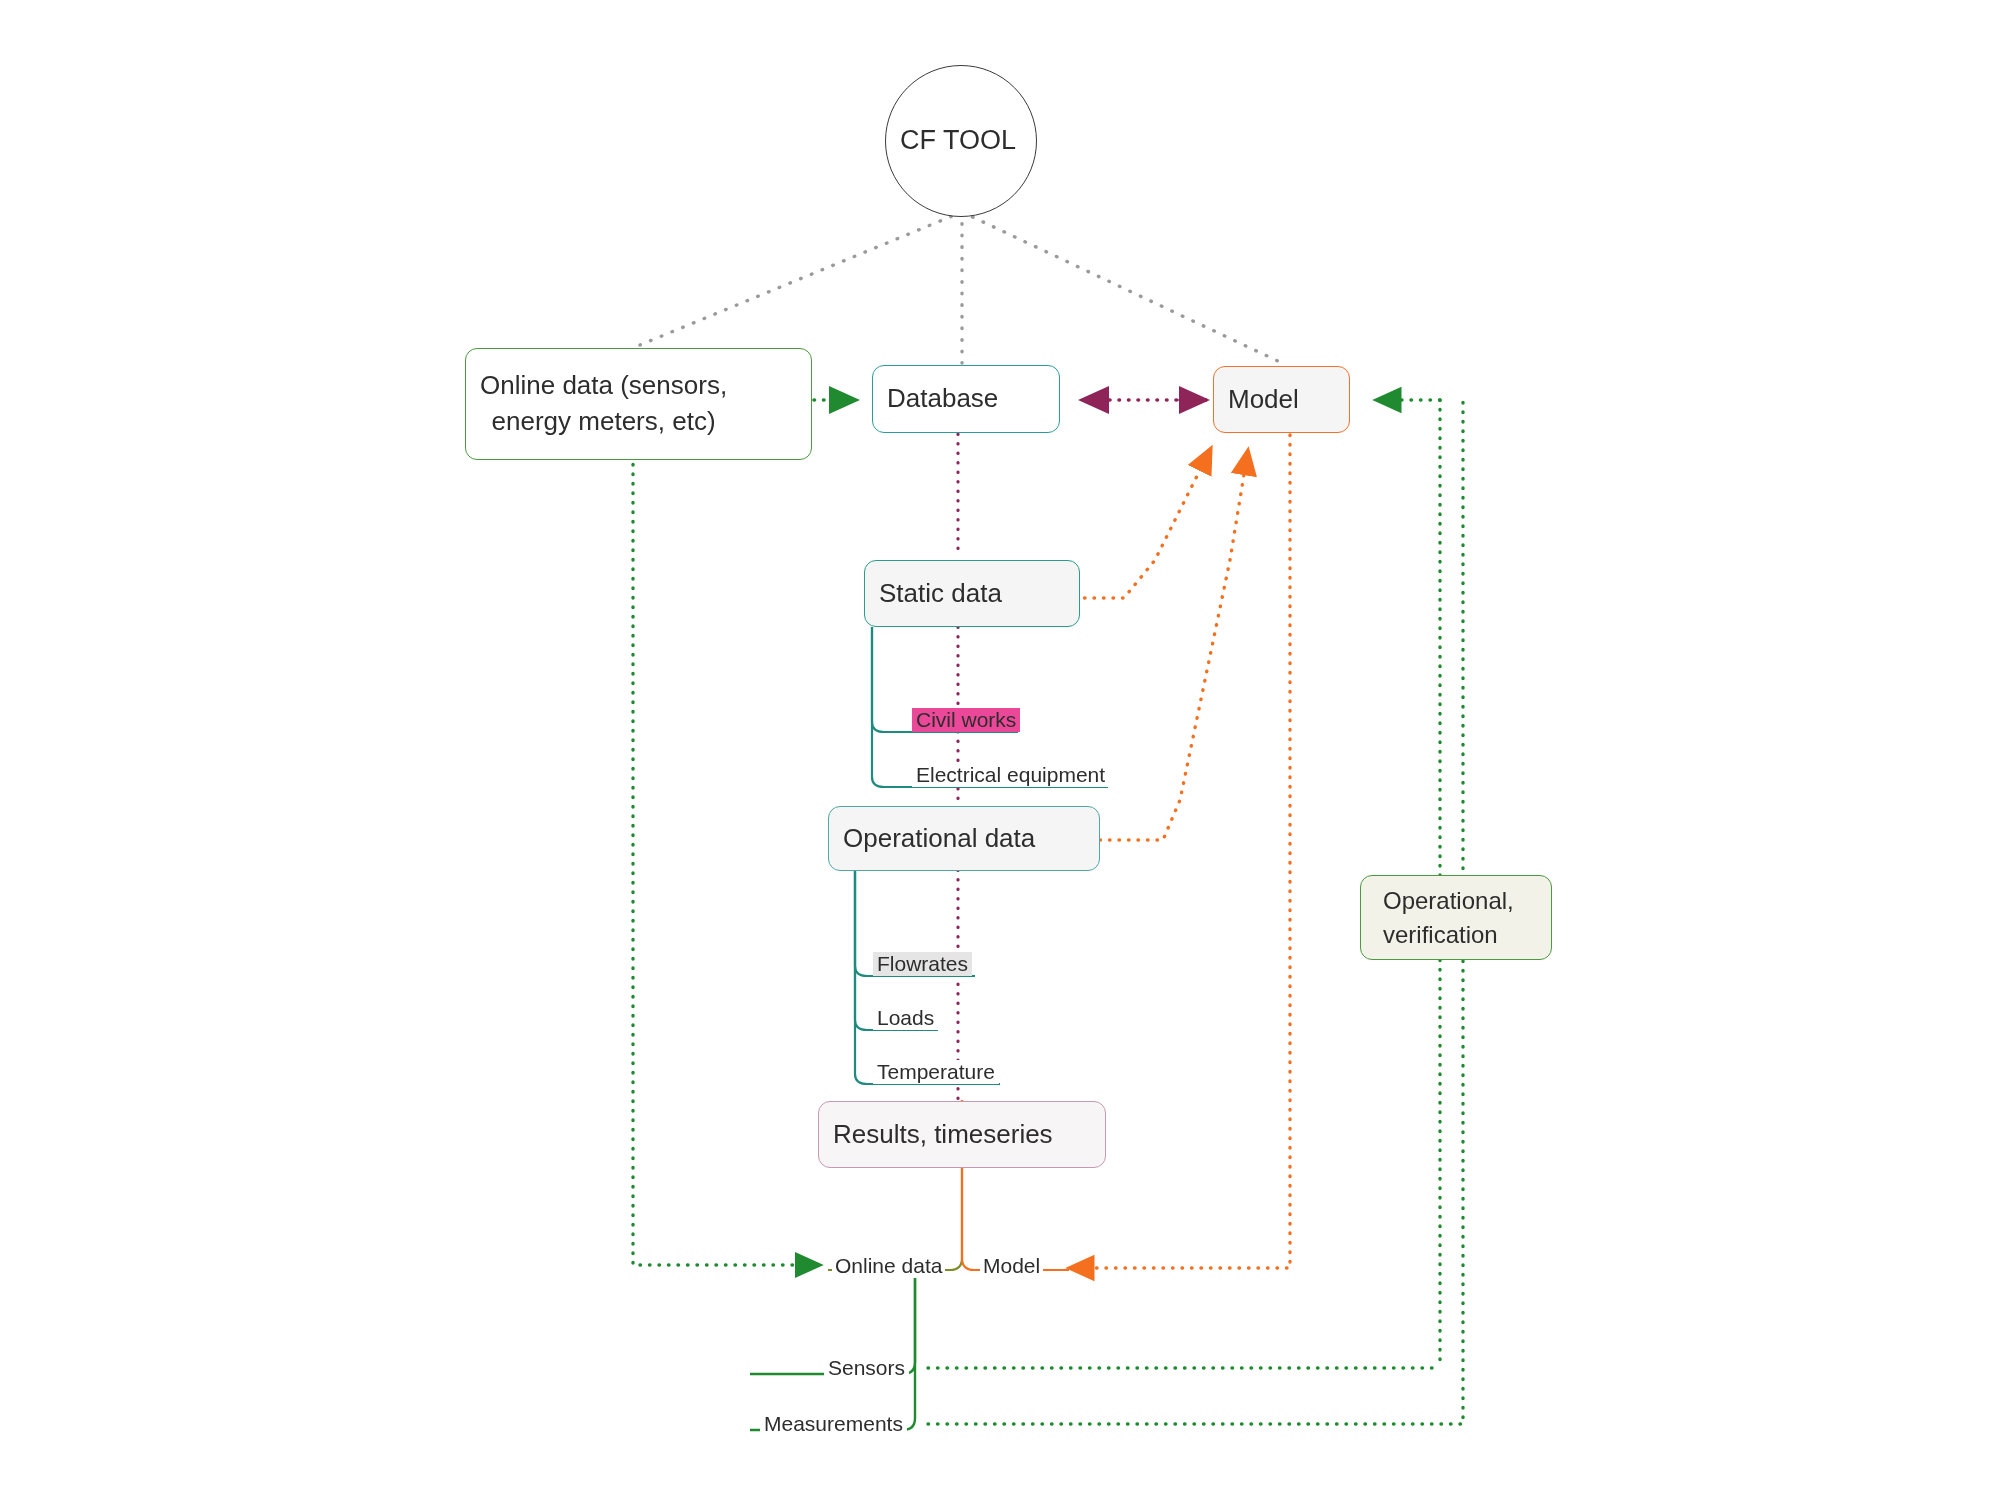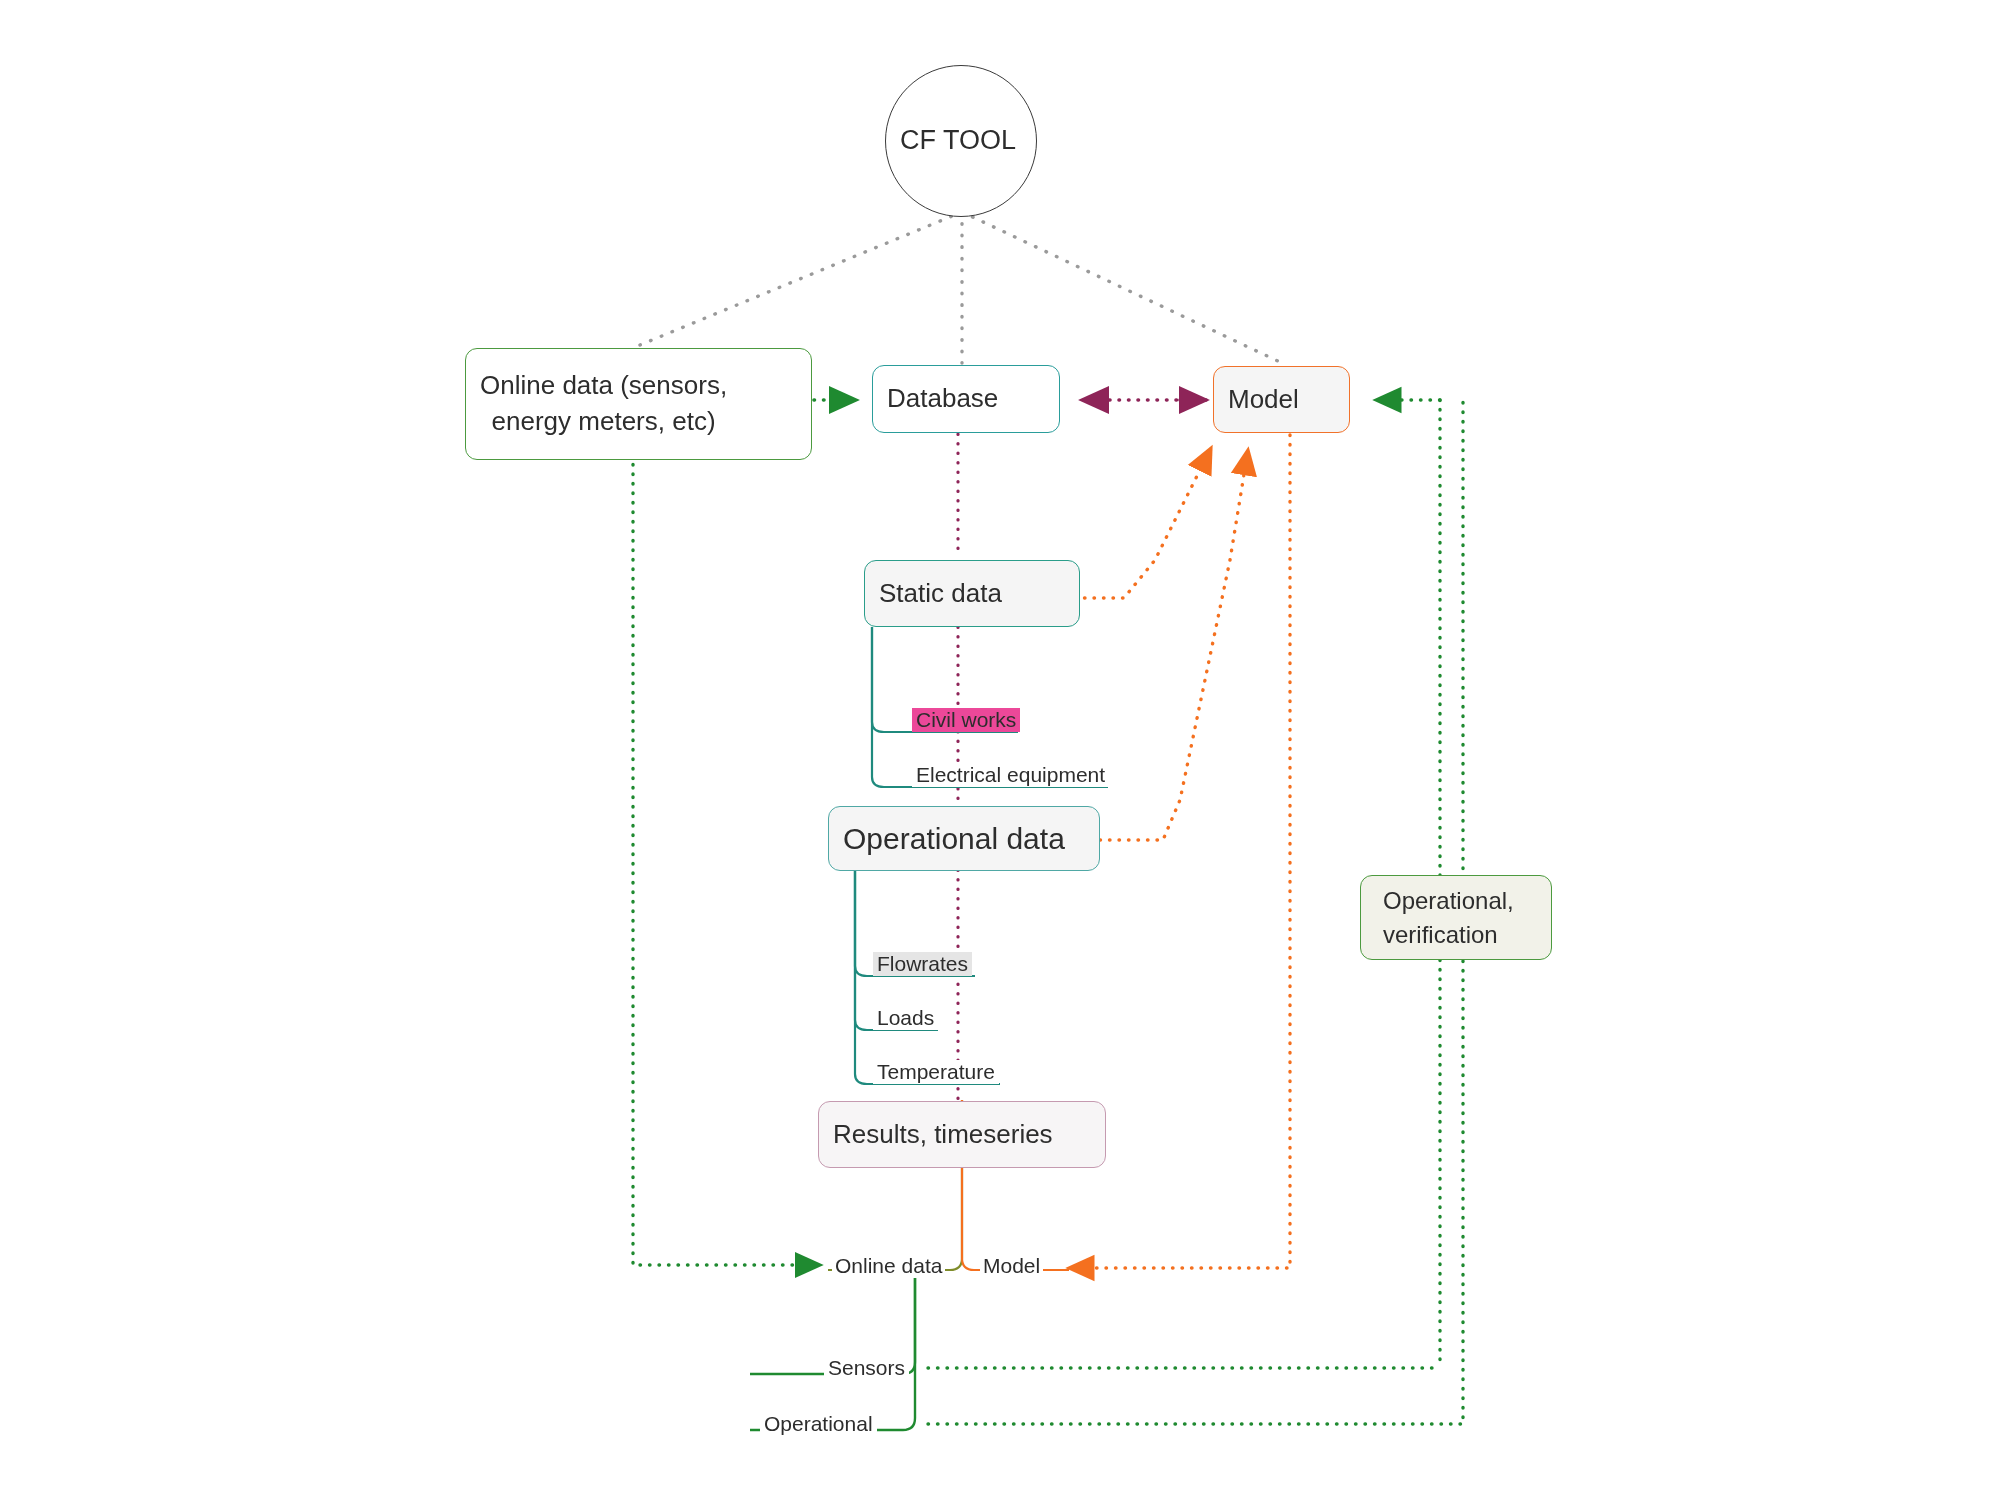--- a/index.html
+++ b/index.html
@@ -173,21 +173,21 @@
   </div>
 
   <div class="node rounded-node" style="left:1213px; top:366px; width:137px; height:67px; border:1.8px solid #f1722a; background:#f5f5f5; font-size:26px;">
     <span class="node-label">Model</span>
   </div>
 
   <div class="node rounded-node" style="left:864px; top:560px; width:216px; height:67px; border:1.8px solid #2a9d8a; background:#f5f5f5; font-size:26px;">
     <span class="node-label">Static data</span>
   </div>
 
-  <div class="node rounded-node" style="left:828px; top:806px; width:272px; height:65px; border:1.8px solid #4fa8a5; background:#f5f5f5; font-size:30px;">
+  <div class="node rounded-node" style="left:828px; top:806px; width:272px; height:65px; border:1.8px solid #4fa8a5; background:#f5f5f5; font-size:26px;">
     <span class="node-label">Operational data</span>
   </div>
 
   <div class="node rounded-node" style="left:818px; top:1101px; width:288px; height:67px; border:1.8px solid #c59ab0; background:#f7f5f6; font-size:26px;">
     <span class="node-label">Results, timeseries</span>
   </div>
 
   <div class="node rounded-node" style="left:1360px; top:875px; width:192px; height:85px; border:1.8px solid #4c9a3f; background:#f2f2e9; font-size:24px; justify-content:flex-start;">
     <span class="node-label" style="text-align:left; padding-left:22px;">Operational,
 verification</span>
@@ -219,16 +219,16 @@
 
   <div class="branch-label" style="left:980px; top:1254px; font-size:21px; background:#ffffff; padding:0 3px;">
     <span>Model</span>
   </div>
 
   <div class="branch-label" style="left:824px; top:1356px; font-size:21px; background:#ffffff; padding:0 4px;">
     <span>Sensors</span>
   </div>
 
   <div class="branch-label" style="left:760px; top:1412px; font-size:21px; background:#ffffff; padding:0 4px;">
-    <span>Operational</span>
+    <span>Measurements</span>
   </div>
 
 </div>
 
 </body></html>

